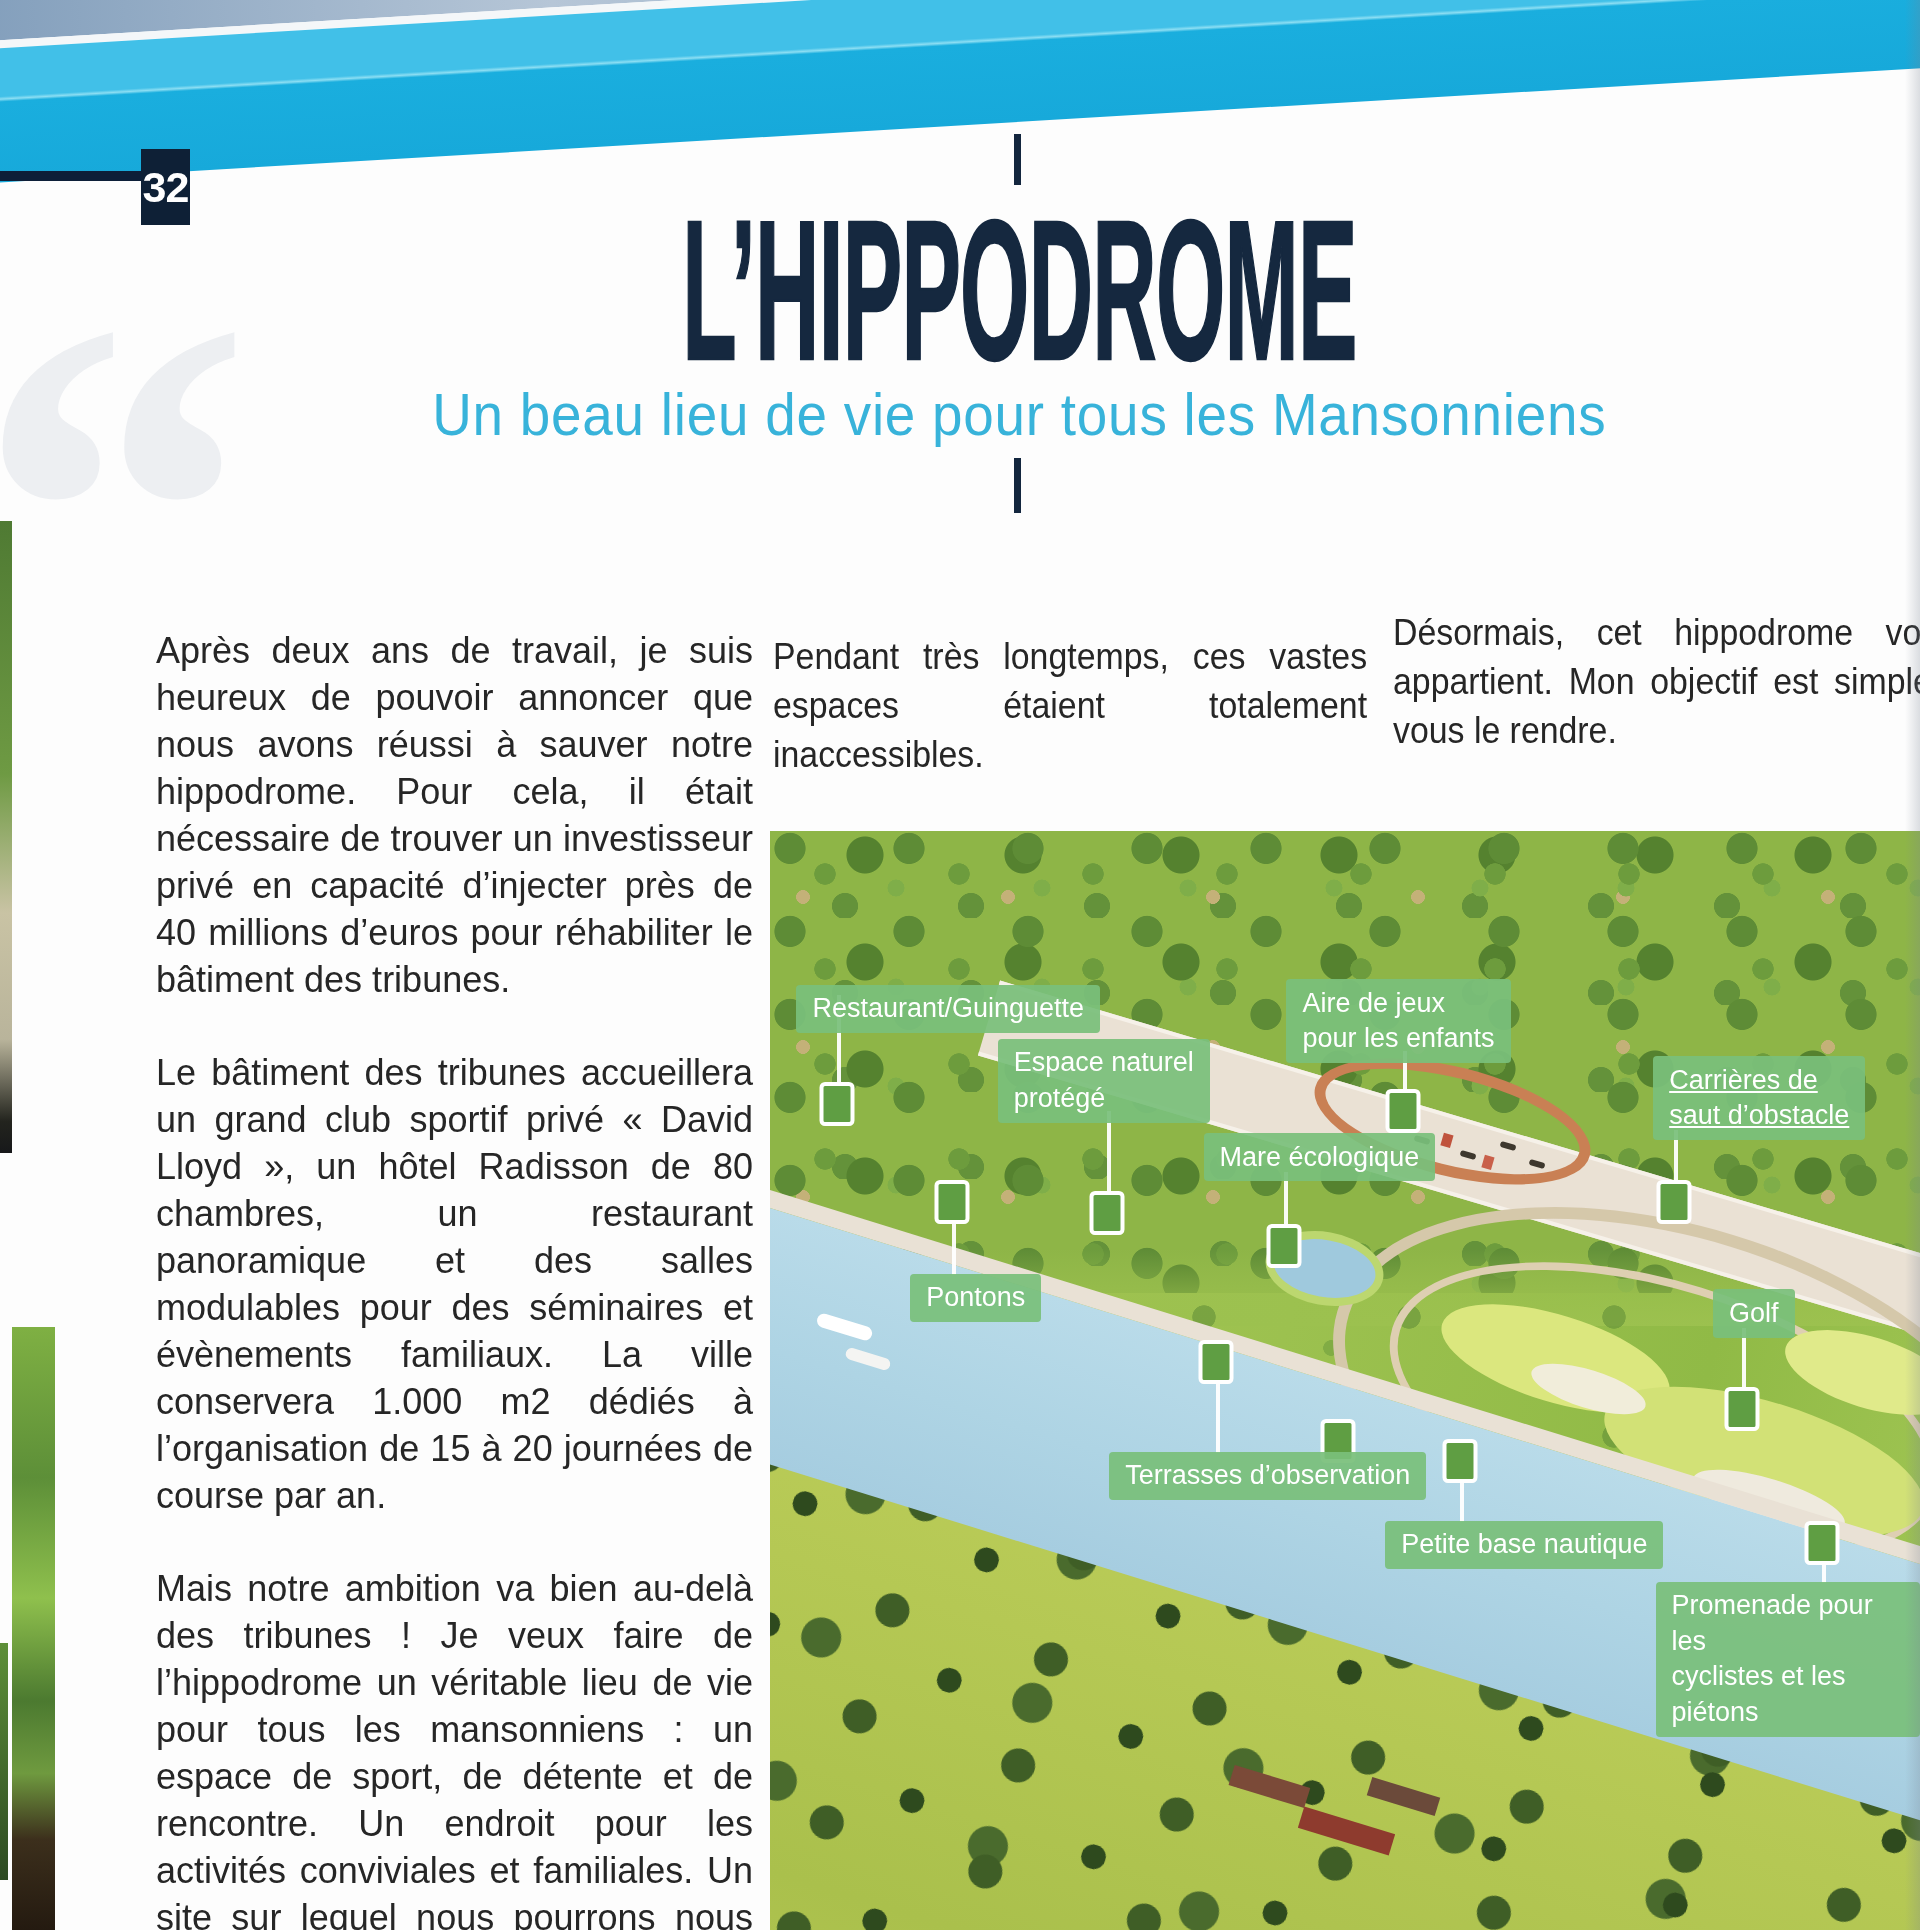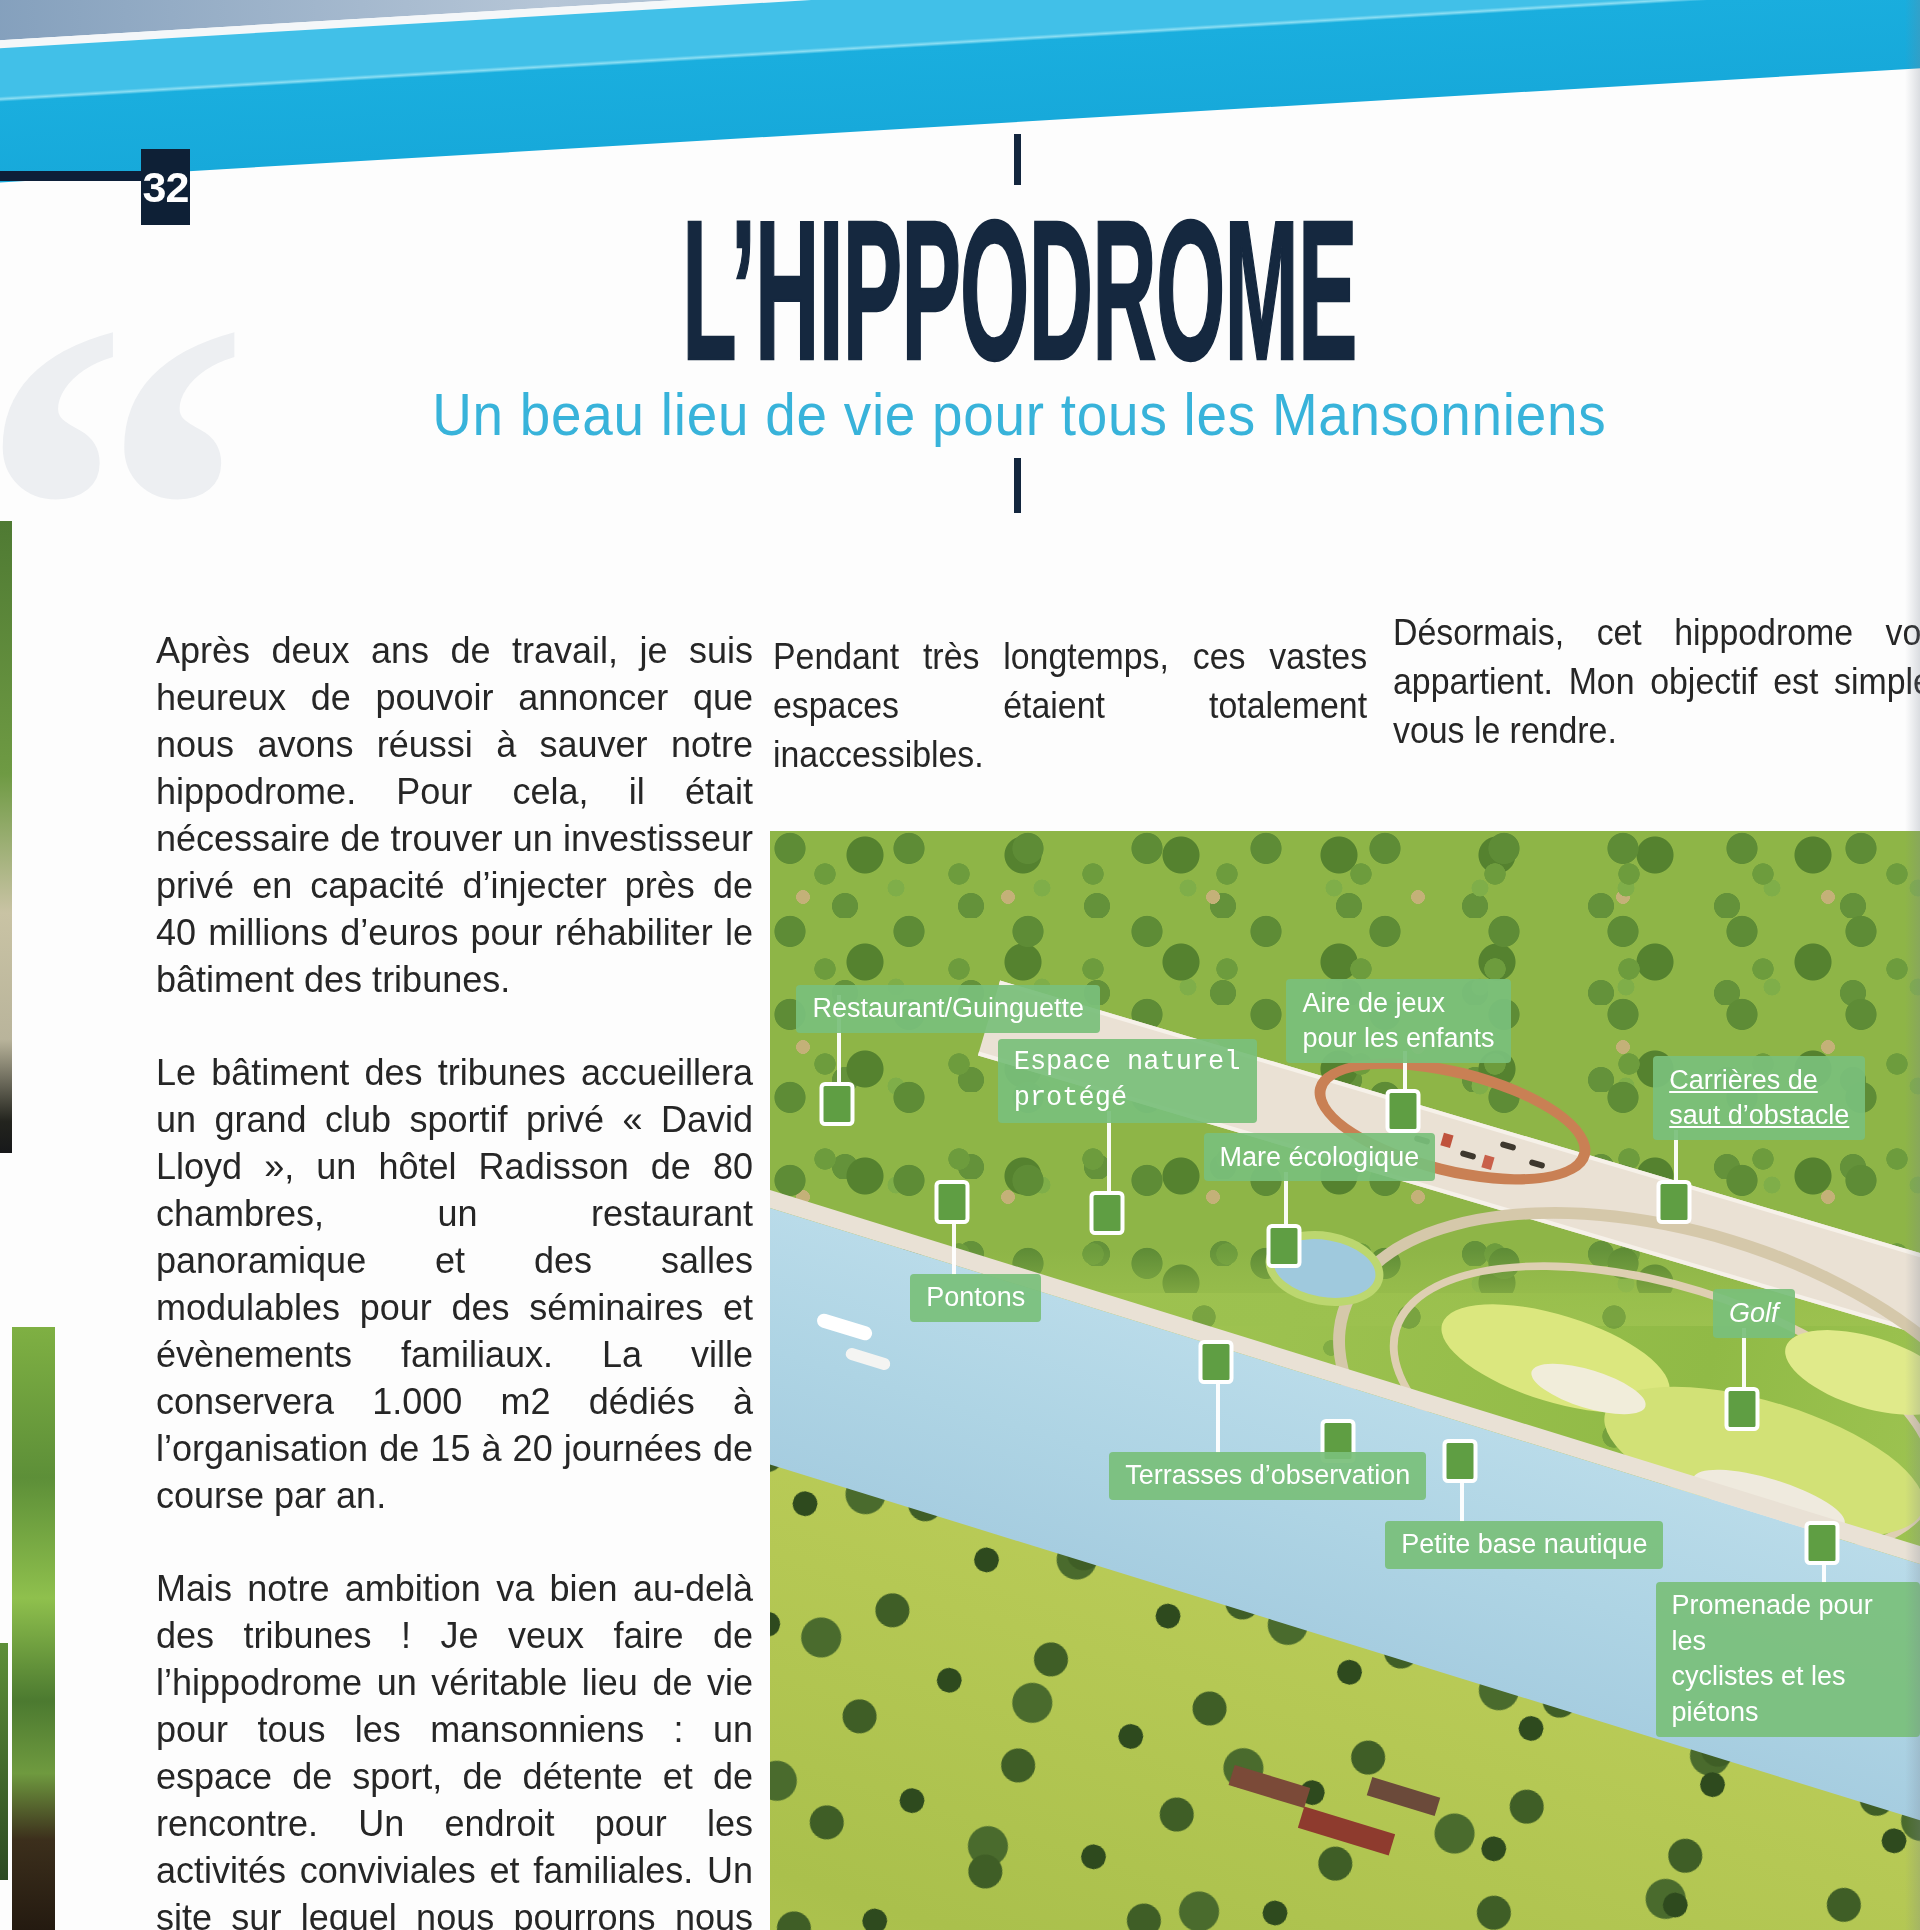--- a/index.html
+++ b/index.html
@@ -121,23 +121,23 @@
   .m-flag2{left:62%;top:29.6%;width:10.3px;height:12.6px;background:#c9604a;transform:rotate(16deg);}
 
   
   .lbl{position:absolute;background:rgba(122,191,123,0.93);color:#ffffff;
     font-size:27px;line-height:1.32;padding:6.3px 16px;border-radius:4px;
     white-space:pre-line;z-index:22;}
   .ln{position:absolute;width:4px;background:rgba(255,255,255,0.95);z-index:20;}
   .mk{position:absolute;width:27px;height:36px;background:#5f9e43;
     border:4.7px solid #ffffff;border-radius:5.5px;transform:translate(-50%,0);z-index:21;}
   .lab-restaurant{left:2.3%;top:11.2%;margin-top:31px;} .lab-aire{left:42.3%;top:13.5%;margin-left:30px;}
-  .lab-espace{left:19.8%;top:18.9%;font-family:Liberation Mono, monospace;}   .lab-mare{left:37.7%;top:27.5%;}
+  .lab-espace{left:19.8%;top:18.9%;}   .lab-mare{left:37.7%;top:27.5%;}
   .lab-carrieres{left:76.8%;top:20.5%;text-decoration:underline;}.lab-pontons{left:12.2%;top:40.3%;}
-  .lab-golf{left:82%;top:41.7%;font-style:italic;}       .lab-terrasses{left:29.5%;top:56.5%;}
+  .lab-golf{left:82%;top:41.7%;}       .lab-terrasses{left:29.5%;top:56.5%;}
   .lab-petite{left:53.5%;top:62.8%;}   .lab-promenade{left:77%;top:68.3%;}
   .mk-restaurant{left:5.8%;top:22.8%;} .mk-aire{left:55%;top:23.5%;}
   .mk-espace{left:29.3%;top:32.8%;}    .mk-mare{left:44.7%;top:35.8%;}
   .mk-carrieres{left:78.6%;top:31.8%;} .mk-pontons{left:15.8%;top:31.8%;}
   .mk-golf{left:84.5%;top:50.6%;}      .mk-terrasses{left:38.8%;top:46.3%;}
   .mk-terrasses2{left:49.4%;top:53.5%;}.mk-petite{left:60%;top:55.3%;}
   .mk-promenade{left:91.5%;top:62.8%;}
   .ln-restaurant{left:5.8%;top:14.9%;height:8%;}
   .ln-aire{left:55%;top:20%;height:3.6%;}
   .ln-espace{left:29.3%;top:25.5%;height:7.4%;}

